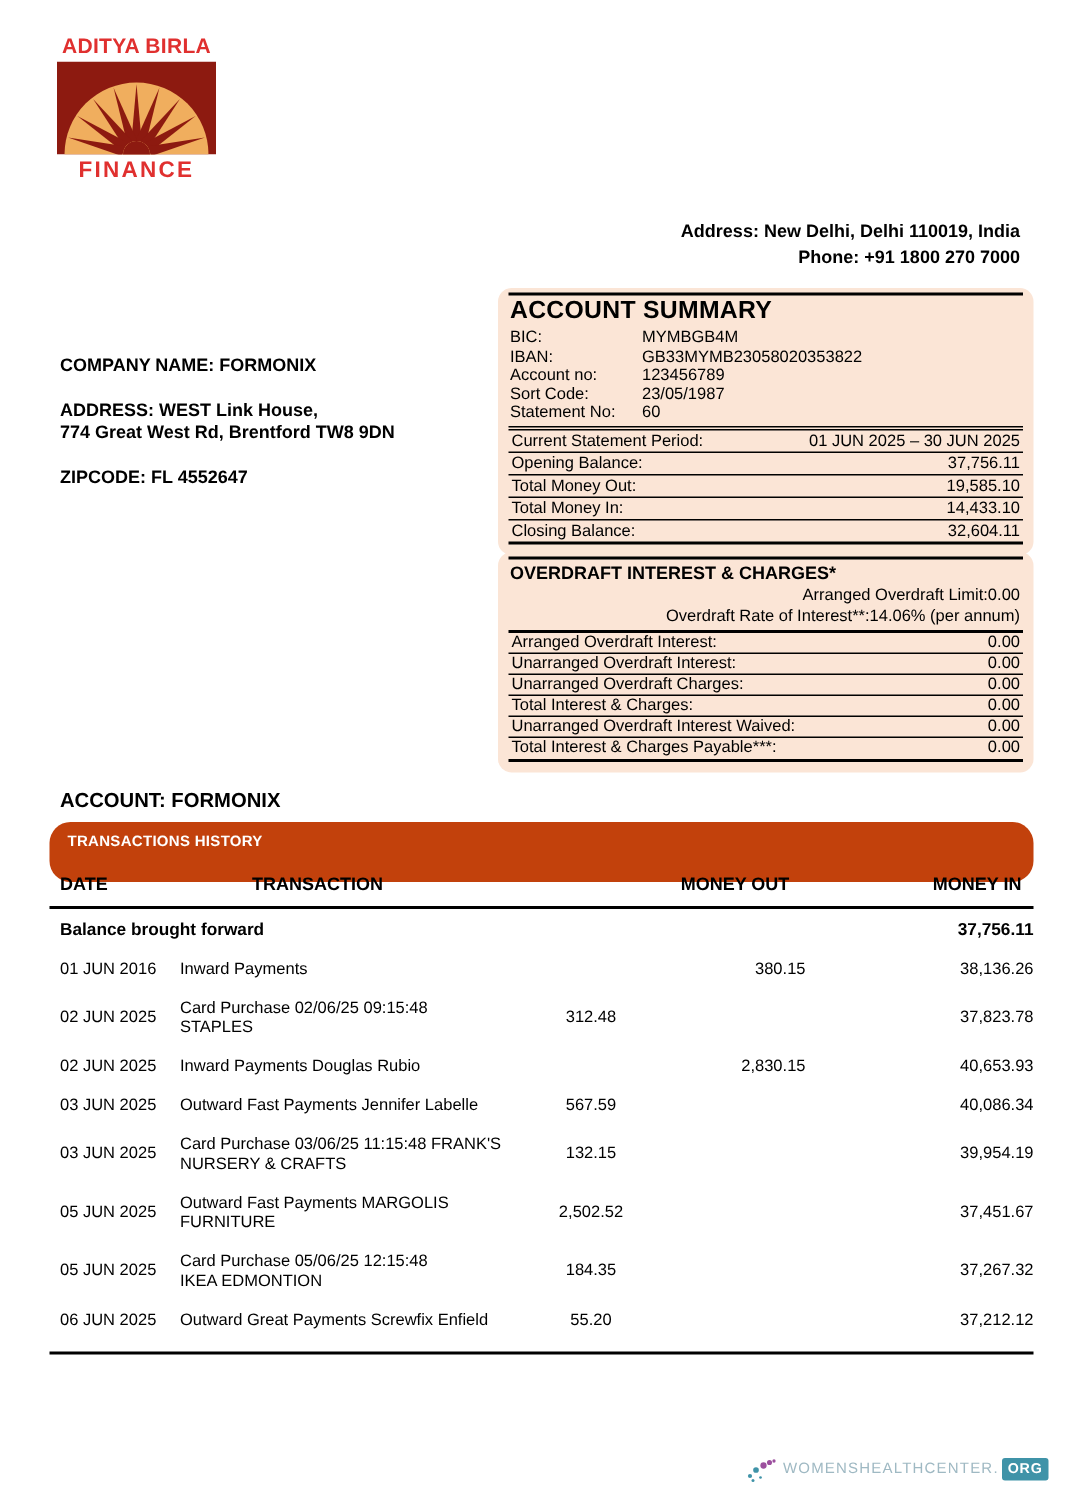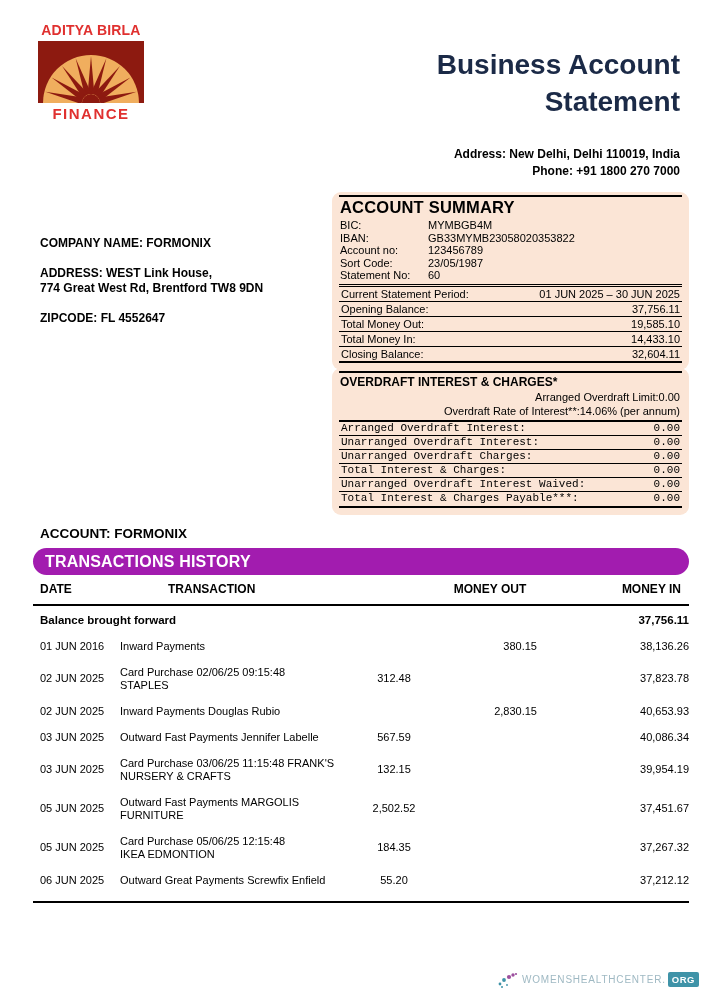--- a/index.html
+++ b/index.html
@@ -28,25 +28,25 @@
   .panel-inner { border-top:2.5px solid #000; }
   .summary-title { font-size:16.5px; font-weight:bold; line-height:17px; padding:2px 1px 3px; letter-spacing:0.2px; }
   .kv-row { display:flex; font-size:11px; line-height:12.6px; padding:0 1px; }
   .kv-label { width:88px; flex:none; }
   .totals { margin-top:2px; border-top:3px double #000; }
   .t-row { display:flex; justify-content:space-between; font-size:11px; line-height:12px; padding:1px 2px; border-bottom:1.3px solid #000; }
   .t-row:last-child { border-bottom:2.5px solid #000; }
   .od-title { font-size:12px; font-weight:bold; line-height:15px; padding:2px 1px 0; }
   .p-row { display:flex; justify-content:flex-end; font-size:11px; line-height:14px; padding:0 2px; }
   .od-table { margin-top:2px; border-top:2.5px solid #000; }
-  .od-table .t-row { line-height:11.5px; padding:0.8px 2px;font-family:Liberation Mono, monospace; }
+  .od-table .t-row { line-height:11.5px; padding:0.8px 2px; }
 
   
   .account-line { position:absolute; left:40px; top:526px; font-size:13.5px; font-weight:bold; }
-  .tx-banner { position:absolute; left:33px; top:548px; width:656px; height:27px; background:#a21caf; border-radius:14px; color:#fff; font-size:16px; font-weight:bold; line-height:27px; padding-left:12px; letter-spacing:0.2px; }
+  .tx-banner { position:absolute; left:33px; top:548px; width:656px; height:40px; background:#c2410c; border-radius:14px; color:#fff; font-size:10px; font-weight:bold; line-height:27px; padding-left:12px; letter-spacing:0.2px; }
   .tx-table { position:absolute; left:33px; top:582px; width:656px; }
   .tx-header { display:flex; font-size:12px; font-weight:bold; padding-bottom:8px; border-bottom:2.5px solid #000;gap:48px; }
   .col-date { width:87px; padding-left:7px; flex:none; }
   .col-desc { width:230px; flex:none; }
   .col-out { width:88px; flex:none; text-align:center; }
   .col-in { width:99px; flex:none; text-align:right; }
   .col-bal { flex:1; text-align:right; }
   .tx-open { display:flex; font-size:11.5px; font-weight:bold; padding:8px 0 7px; }
   .tx-row { display:flex; align-items:center; font-size:11px; line-height:13px; padding:6.5px 0; }
   .tx-desc { white-space:pre-line; }
@@ -77,24 +77,20 @@
         <polygon points="0,-47 3.4,-9 -3.4,-9" transform="rotate(57)"></polygon>
         <polygon points="0,-47 3.4,-9 -3.4,-9" transform="rotate(-57)"></polygon>
         <polygon points="0,-47 3.4,-9 -3.4,-9" transform="rotate(76)"></polygon>
         <polygon points="0,-47 3.4,-9 -3.4,-9" transform="rotate(-76)"></polygon>
         <circle r="9"></circle>
       </g>
     </svg>
     <div class="logo-bottom">FINANCE</div>
   </div>
 
-  <div class="doc-title">
-    <div>Business Account</div>
-    <div>Statement</div>
-  </div>
 
   <div class="contact">
     <div>Address: New Delhi, Delhi 110019, India</div>
     <div>Phone: +91 1800 270 7000</div>
   </div>
 
   <div class="company">
     <div>COMPANY NAME: FORMONIX</div>
     <div class="gap"></div>
     <div>ADDRESS: WEST Link House,</div>

